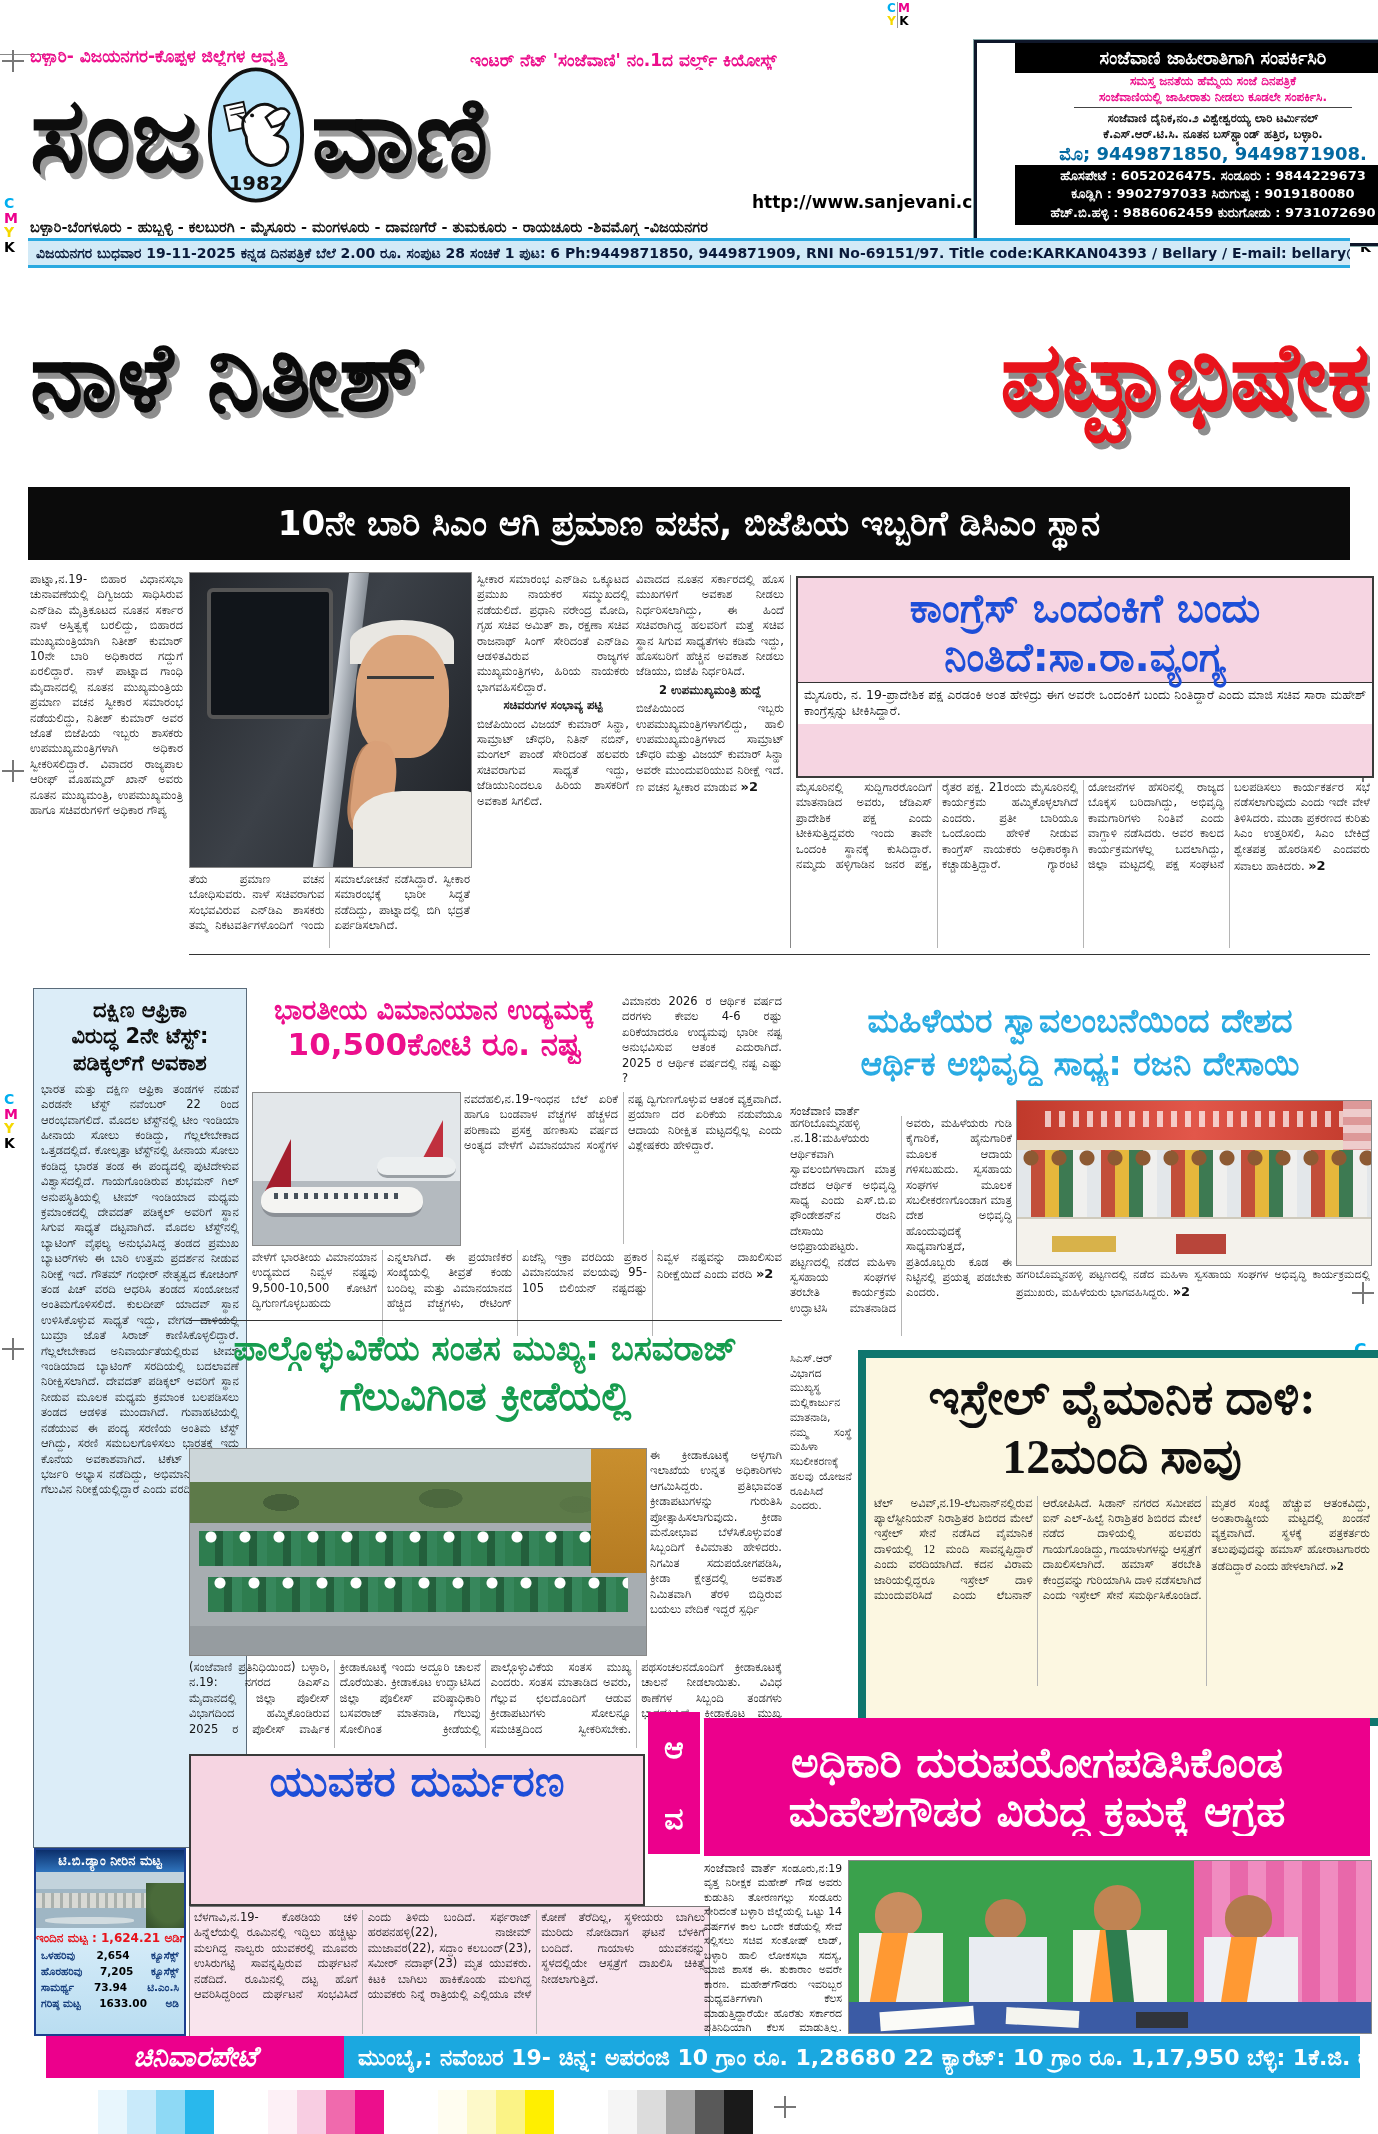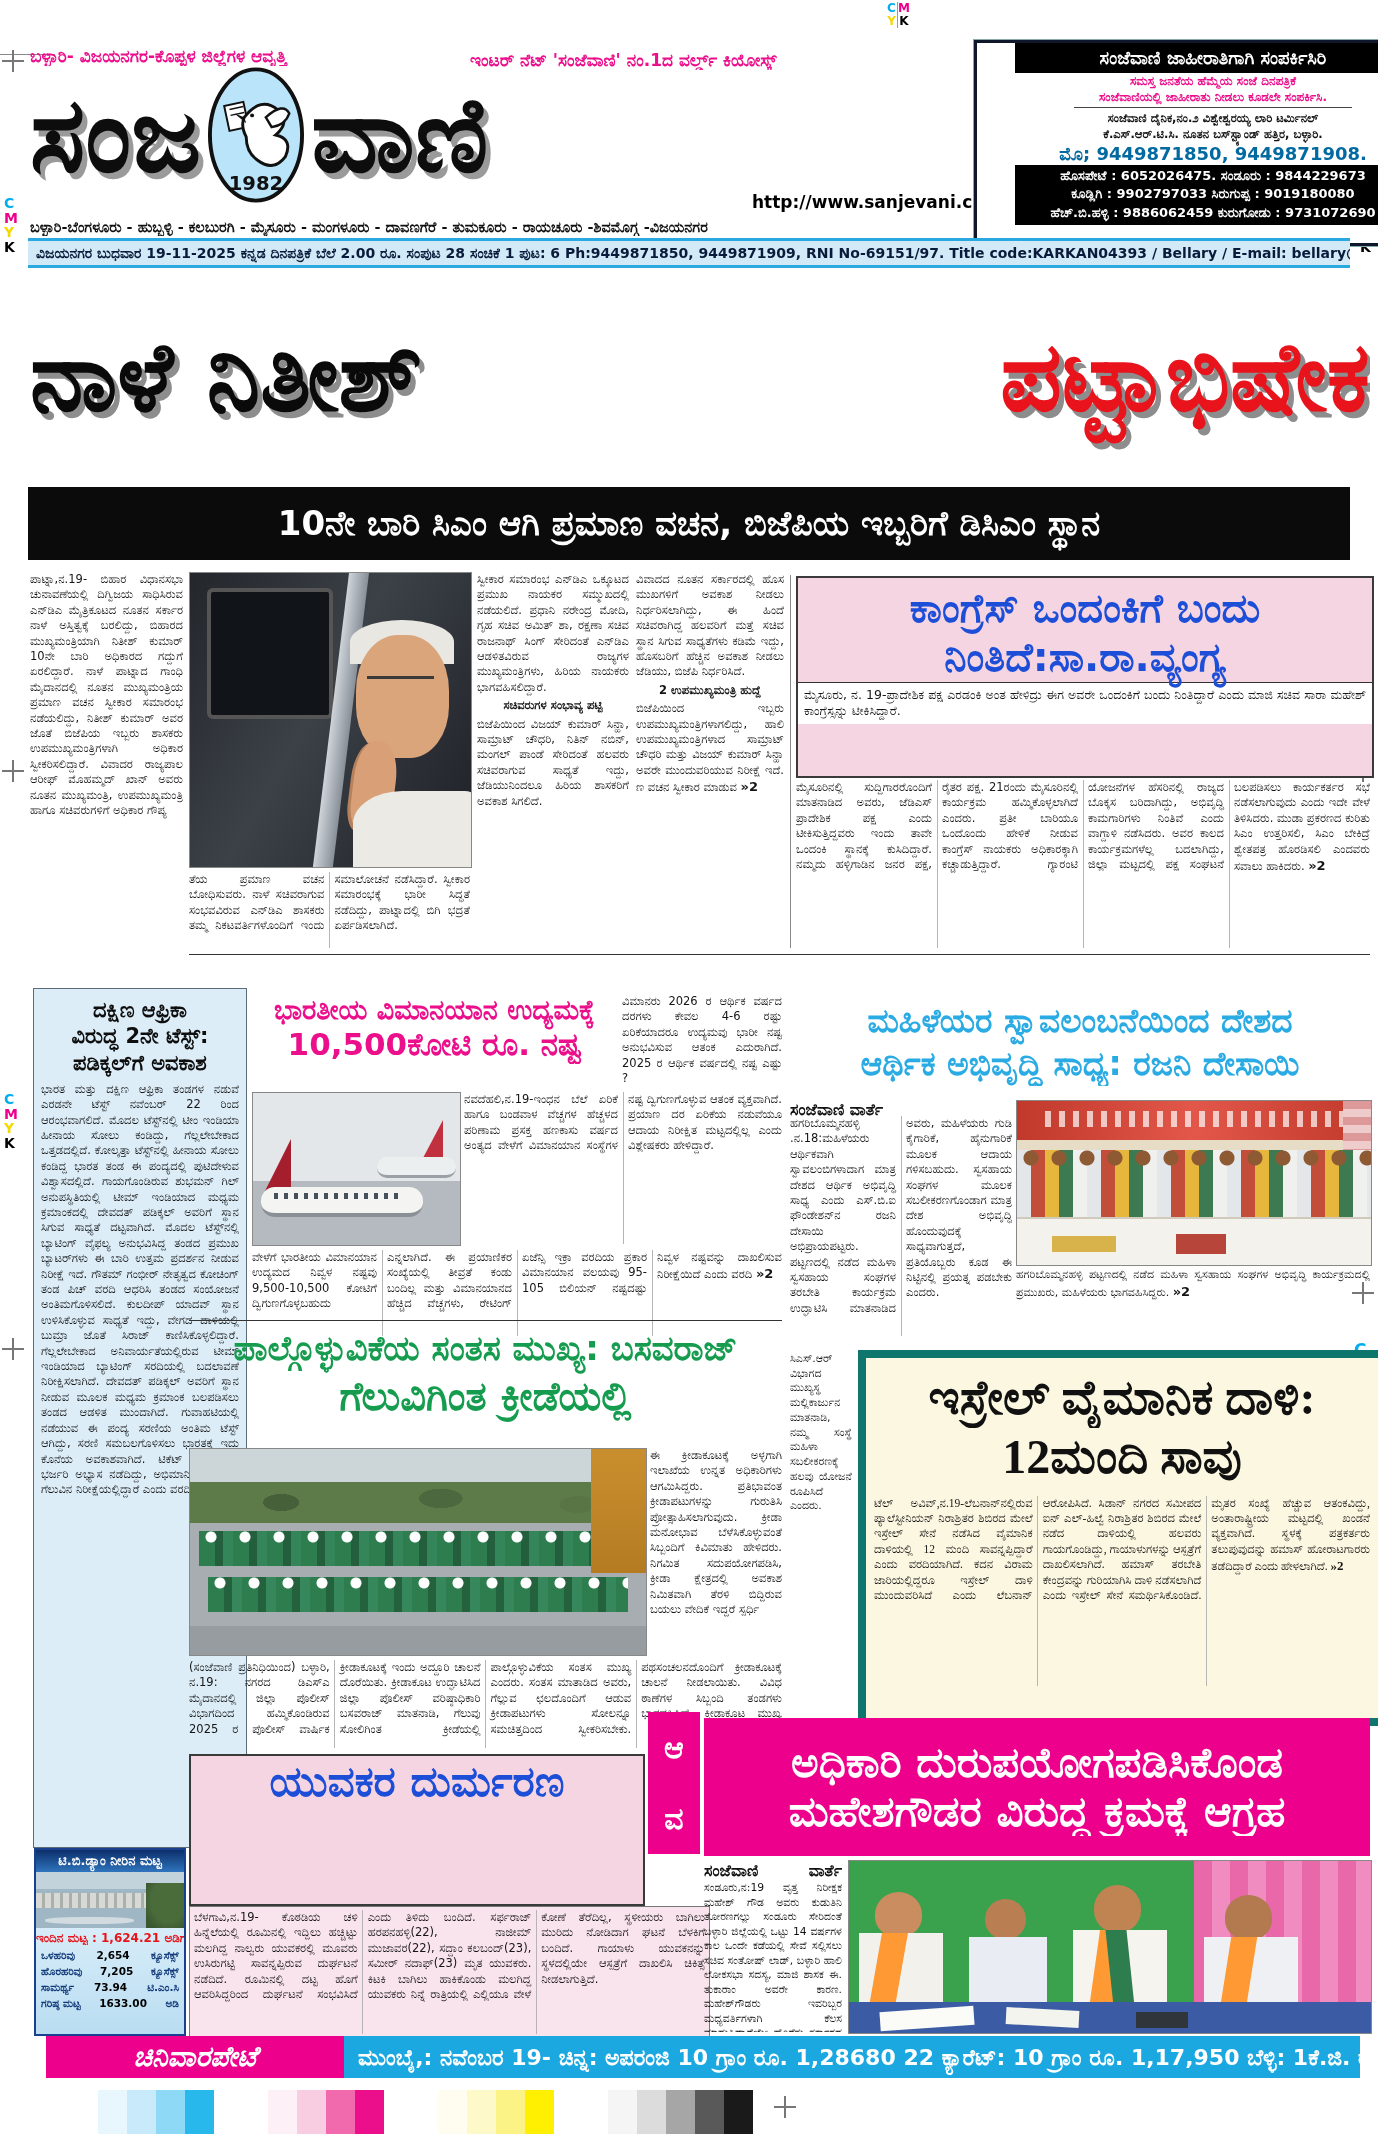--- a/index.html
+++ b/index.html
@@ -40,21 +40,21 @@
               align-items:center;justify-content:center;white-space:nowrap;overflow:hidden;}
   
   .pink-box{background:#f6d5e2;border:2px solid #3a3a3a;overflow:hidden;}
   .pink-head{font-weight:bold;color:#1d4ed8;text-align:center;line-height:1.22;}
   .cream-box{background:#fcf7e1;border:8px solid #0f766e;overflow:hidden;font-family:Liberation Serif, serif;}
   .blue-box{background:#dcedf8;border:1px solid #5a6b7a;overflow:hidden;padding:8px 7px;}
   .blue-box-head{font-weight:bold;font-size:21px;text-align:center;line-height:1.25;color:#0e0e0e;margin-bottom:6px;}
   .mag-head{color:#ec0f8c;font-weight:bold;text-align:center;line-height:1.2;overflow:hidden;white-space:nowrap;}
   .cyan-head{color:#2aabe3;font-weight:bold;text-align:center;line-height:1.3;overflow:hidden;white-space:nowrap;}
   .green-head{color:#169c4e;font-weight:bold;text-align:center;line-height:1.3;overflow:hidden;white-space:nowrap;}
-  .byline{font-weight:bold;font-size:16px;color:#111;}
+  .byline{font-weight:normal;font-size:12px;color:#111;}
   .photo{position:absolute;overflow:hidden;background:#ccc;border:1px solid #888;}
   
   .mg-banner{background:#ec008c;color:#ffffff;font-weight:bold;text-align:center;
              display:flex;flex-direction:column;justify-content:center;overflow:hidden;}
   .vstrip{background:#ec008c;color:#fff;font-weight:bold;display:flex;flex-direction:column;
           align-items:center;justify-content:space-around;font-size:30px;overflow:hidden;}
   
   .dam-box{border:2px solid #1b3f8f;background:linear-gradient(180deg,#eef8fe,#b9ddf1);overflow:hidden;}
   .dam-title{background:linear-gradient(180deg,#0c2f6b,#2f74bd);color:#fff;font-weight:bold;font-size:13px;
              text-align:center;padding:3px 0;white-space:nowrap;overflow:hidden;}

